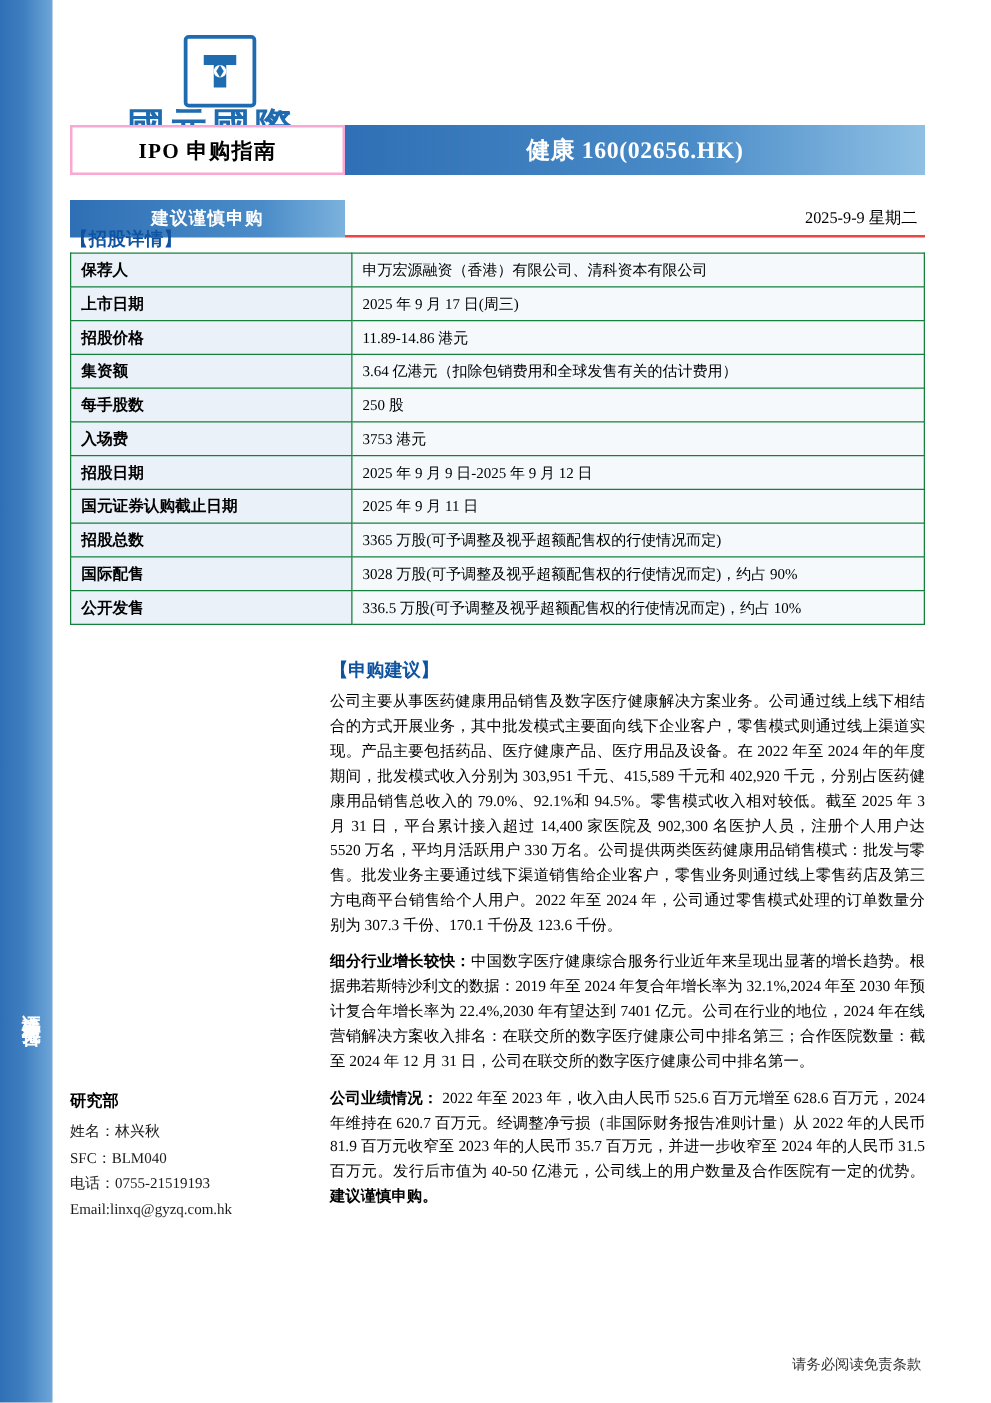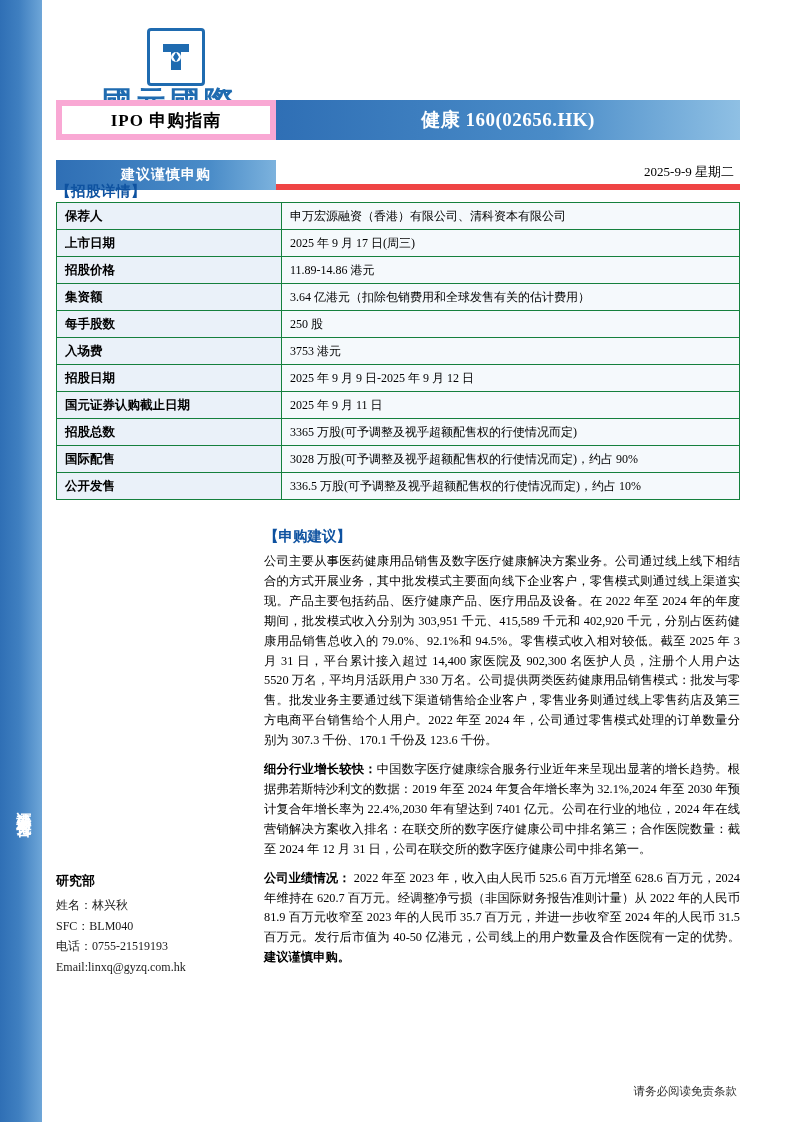--- a/index.html
+++ b/index.html
@@ -99,21 +99,21 @@
     position: absolute;
     left: 56px;
     top: 100px;
     width: 684px;
     height: 40px;
     display: flex;
   }
   .title-left {
     width: 220px;
     background: #ffffff;
-    border: 6px solid #f9a8d4;
+    border: 2px solid #f9a8d4;
     box-sizing: border-box;
     display: flex;
     align-items: center;
     justify-content: center;
     font-size: 17px;
     font-weight: bold;
     letter-spacing: 1px;
   }
   .title-right {
     flex: 1;
@@ -143,21 +143,21 @@
     font-size: 14px;
     font-weight: bold;
     display: flex;
     align-items: center;
     justify-content: center;
     letter-spacing: 1px;
   }
   .sub-right {
     flex: 1;
     background: #ffffff;
-    border-bottom: 6px solid #ef4444;
+    border-bottom: 2px solid #ef4444;
     display: flex;
     align-items: center;
     justify-content: flex-end;
     padding-right: 6px;
     box-sizing: border-box;
     font-size: 13px;
   }
 
   
   .sec-head {

